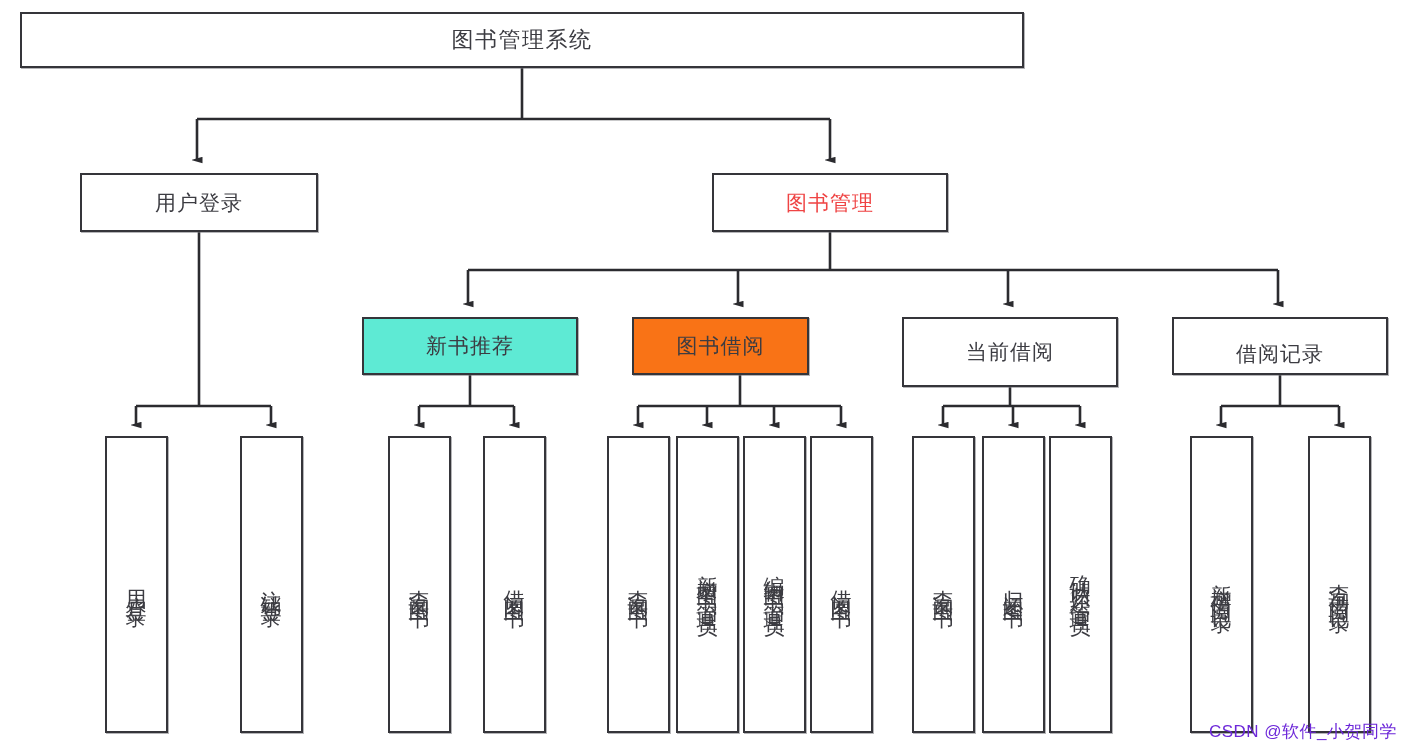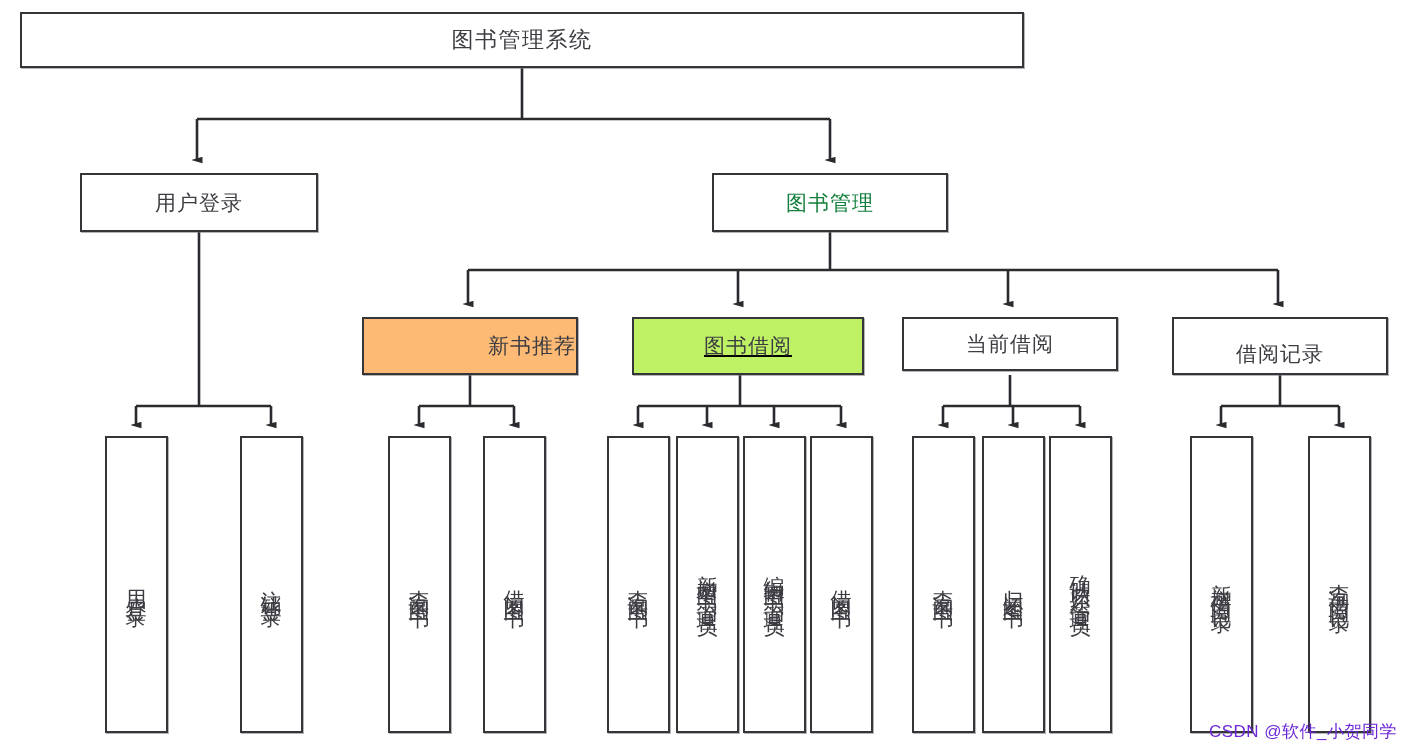--- a/index.html
+++ b/index.html
@@ -115,30 +115,30 @@
   </svg>
 
   <div class="node-box h-node title-node" id="node-title" style="left: 20px; top: 12px; width: 1004px; height: 56px; border-color: rgb(53, 53, 58); background: rgb(255, 255, 255);">
     <span class="node-label" style="color: rgb(60, 60, 66);">图书管理系统</span>
   </div>
 
   <div class="node-box h-node" id="node-l2-0" style="left: 80px; top: 173px; width: 238px; height: 59px; border-color: rgb(53, 53, 58); background: rgb(255, 255, 255);">
     <span class="node-label" style="color: rgb(60, 60, 66);">用户登录</span>
   </div>
   <div class="node-box h-node" id="node-l2-1" style="left: 712px; top: 173px; width: 236px; height: 59px; border-color: rgb(53, 53, 58); background: rgb(255, 255, 255);">
-    <span class="node-label" style="color: #15803d;">图书管理</span>
+    <span class="node-label" style="color: #ef4444;">图书管理</span>
   </div>
 
-  <div class="node-box h-node" id="node-l3-0" style="left: 362px; top: 317px; width: 216px; height: 58px; border-color: rgb(53, 53, 58); background: #fdba74; justify-content: flex-end;">
+  <div class="node-box h-node" id="node-l3-0" style="left: 362px; top: 317px; width: 216px; height: 58px; border-color: rgb(53, 53, 58); background: #5eead4;">
     <span class="node-label" style="color: rgb(60, 60, 66);">新书推荐</span>
   </div>
-  <div class="node-box h-node" id="node-l3-1" style="left: 632px; top: 317px; width: 232px; height: 58px; border-color: rgb(53, 53, 58); background: #bef264; text-decoration: underline;">
+  <div class="node-box h-node" id="node-l3-1" style="left: 632px; top: 317px; width: 177px; height: 58px; border-color: rgb(53, 53, 58); background: #f97316;">
     <span class="node-label" style="color: rgb(60, 60, 66);">图书借阅</span>
   </div>
-  <div class="node-box h-node" id="node-l3-2" style="left: 902px; top: 317px; width: 216px; height: 54px; border-color: rgb(53, 53, 58); background: rgb(255, 255, 255);">
+  <div class="node-box h-node" id="node-l3-2" style="left: 902px; top: 317px; width: 216px; height: 70px; border-color: rgb(53, 53, 58); background: rgb(255, 255, 255);">
     <span class="node-label" style="color: rgb(60, 60, 66);">当前借阅</span>
   </div>
   <div class="node-box h-node" id="node-l3-3" style="left: 1172px; top: 317px; width: 216px; height: 58px; border-color: rgb(53, 53, 58); background: rgb(255, 255, 255);">
     <span class="node-label" style="color: rgb(60, 60, 66); margin-top: 16px;">借阅记录</span>
   </div>
 
   <div class="node-box v-node" id="node-leaf-0" style="left: 105px; top: 436px; width: 63px; height: 297px; border-color: rgb(53, 53, 58); background: rgb(255, 255, 255);">
     <span class="node-label" style="color: rgb(60, 60, 66);">用户登录</span>
   </div>
   <div class="node-box v-node" id="node-leaf-1" style="left: 240px; top: 436px; width: 63px; height: 297px; border-color: rgb(53, 53, 58); background: rgb(255, 255, 255);">

